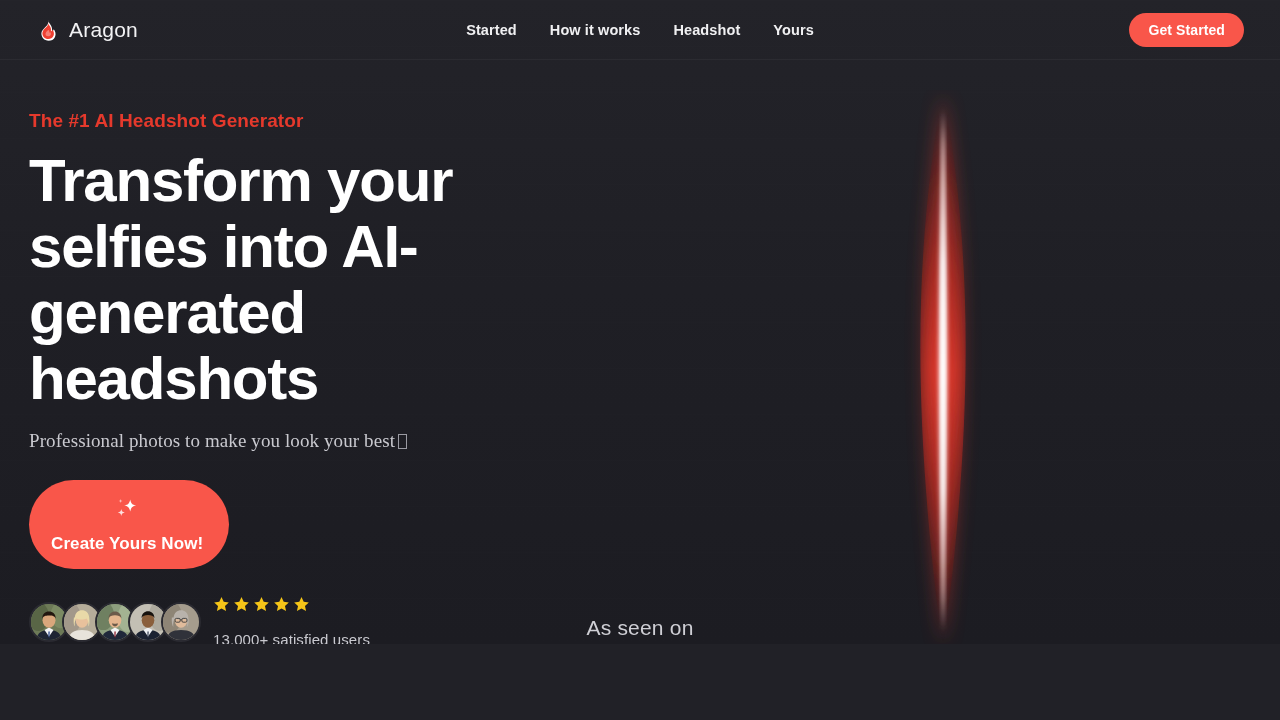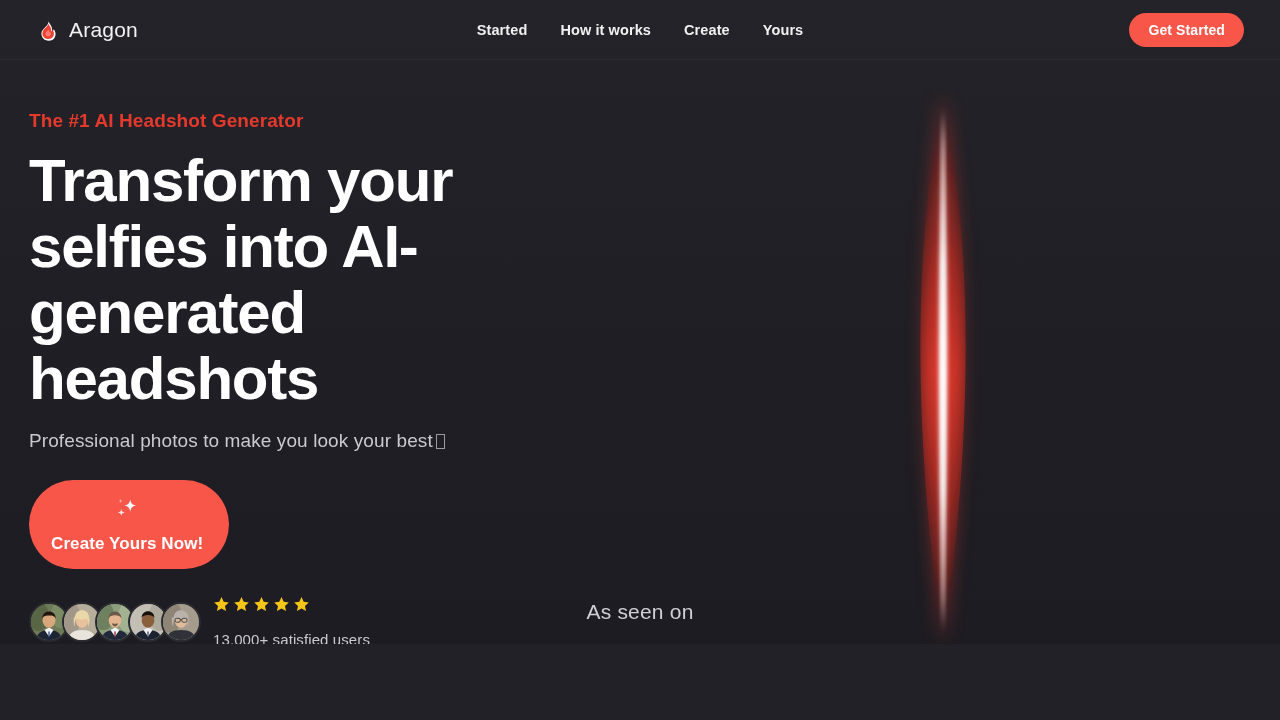--- a/index.html
+++ b/index.html
@@ -120,20 +120,21 @@
     color: #ffffff;
     max-width: 430px;
   }
 
   .subhead {
     margin-top: 18px;
     font-size: 19px;
     font-weight: 400;
     color: #c9c9cf;
     letter-spacing: .1px;
+    font-family: Liberation Serif, serif;
   }
   .tofu {
     display: inline-block;
     width: 9px;
     height: 15px;
     border: 1px solid #9a9aa2;
     vertical-align: -2px;
     margin-left: 3px;
   }
 
@@ -198,21 +199,21 @@
     width: 150px;
     height: 560px;
     z-index: 5;
     pointer-events: none;
   }
   .beam-wrap svg { display: block; width: 100%; height: 100%; }
 
   
   .as-seen {
     position: absolute;
-    bottom: 20px;
+    bottom: 4px;
     left: 0;
     width: 100%;
     text-align: center;
     z-index: 10;
   }
   .as-seen-label {
     font-size: 21px;
     color: #cfcfd5;
     font-weight: 400;
     letter-spacing: .2px;
@@ -233,21 +234,21 @@
           <path d="M12 3.6c.6 2.1.1 3.5-.9 4.7-1.3 1.6-3.4 2.9-4.3 5.1-1.1 2.7.2 5.9 2.9 7.1 2.9 1.3 6.5.2 7.8-2.7 1-2.3.2-4.5-1.1-6.1-.2.9-.7 1.5-1.5 1.7.5-2.1-.2-4.1-1.3-5.6-.9-1.1-1.5-2.1-1.6-4.2z" fill="#ef3f31"></path>
           <path d="M12.1 9.9c.5 1.1.2 1.9-.4 2.6-.6.7-1.6 1.3-2 2.4-.5 1.3.1 2.7 1.4 3.2 1.3.6 3 .1 3.6-1.3.5-1.1.1-2.1-.6-2.9-.1.5-.4.8-.8.9.2-1.1-.1-1.9-.6-2.6-.3-.4-.6-.9-.6-2.3z" fill="#ffb3ab" opacity=".55"></path>
         </svg>
       </span>
       <span class="brand-name">Aragon</span>
     </div>
 
     <div class="nav-links">
       <span class="nav-link">Started</span>
       <span class="nav-link">How it works</span>
-      <span class="nav-link">Create</span>
+      <span class="nav-link">Headshot</span>
       <span class="nav-link">Yours</span>
     </div>
 
     <button class="nav-cta">Get Started</button>
   </nav>
 
   <div class="beam-wrap">
     <svg viewBox="0 0 150 560" preserveAspectRatio="none">
       <defs>
         <radialGradient id="glowOuter" cx="50%" cy="50%" r="50%">

